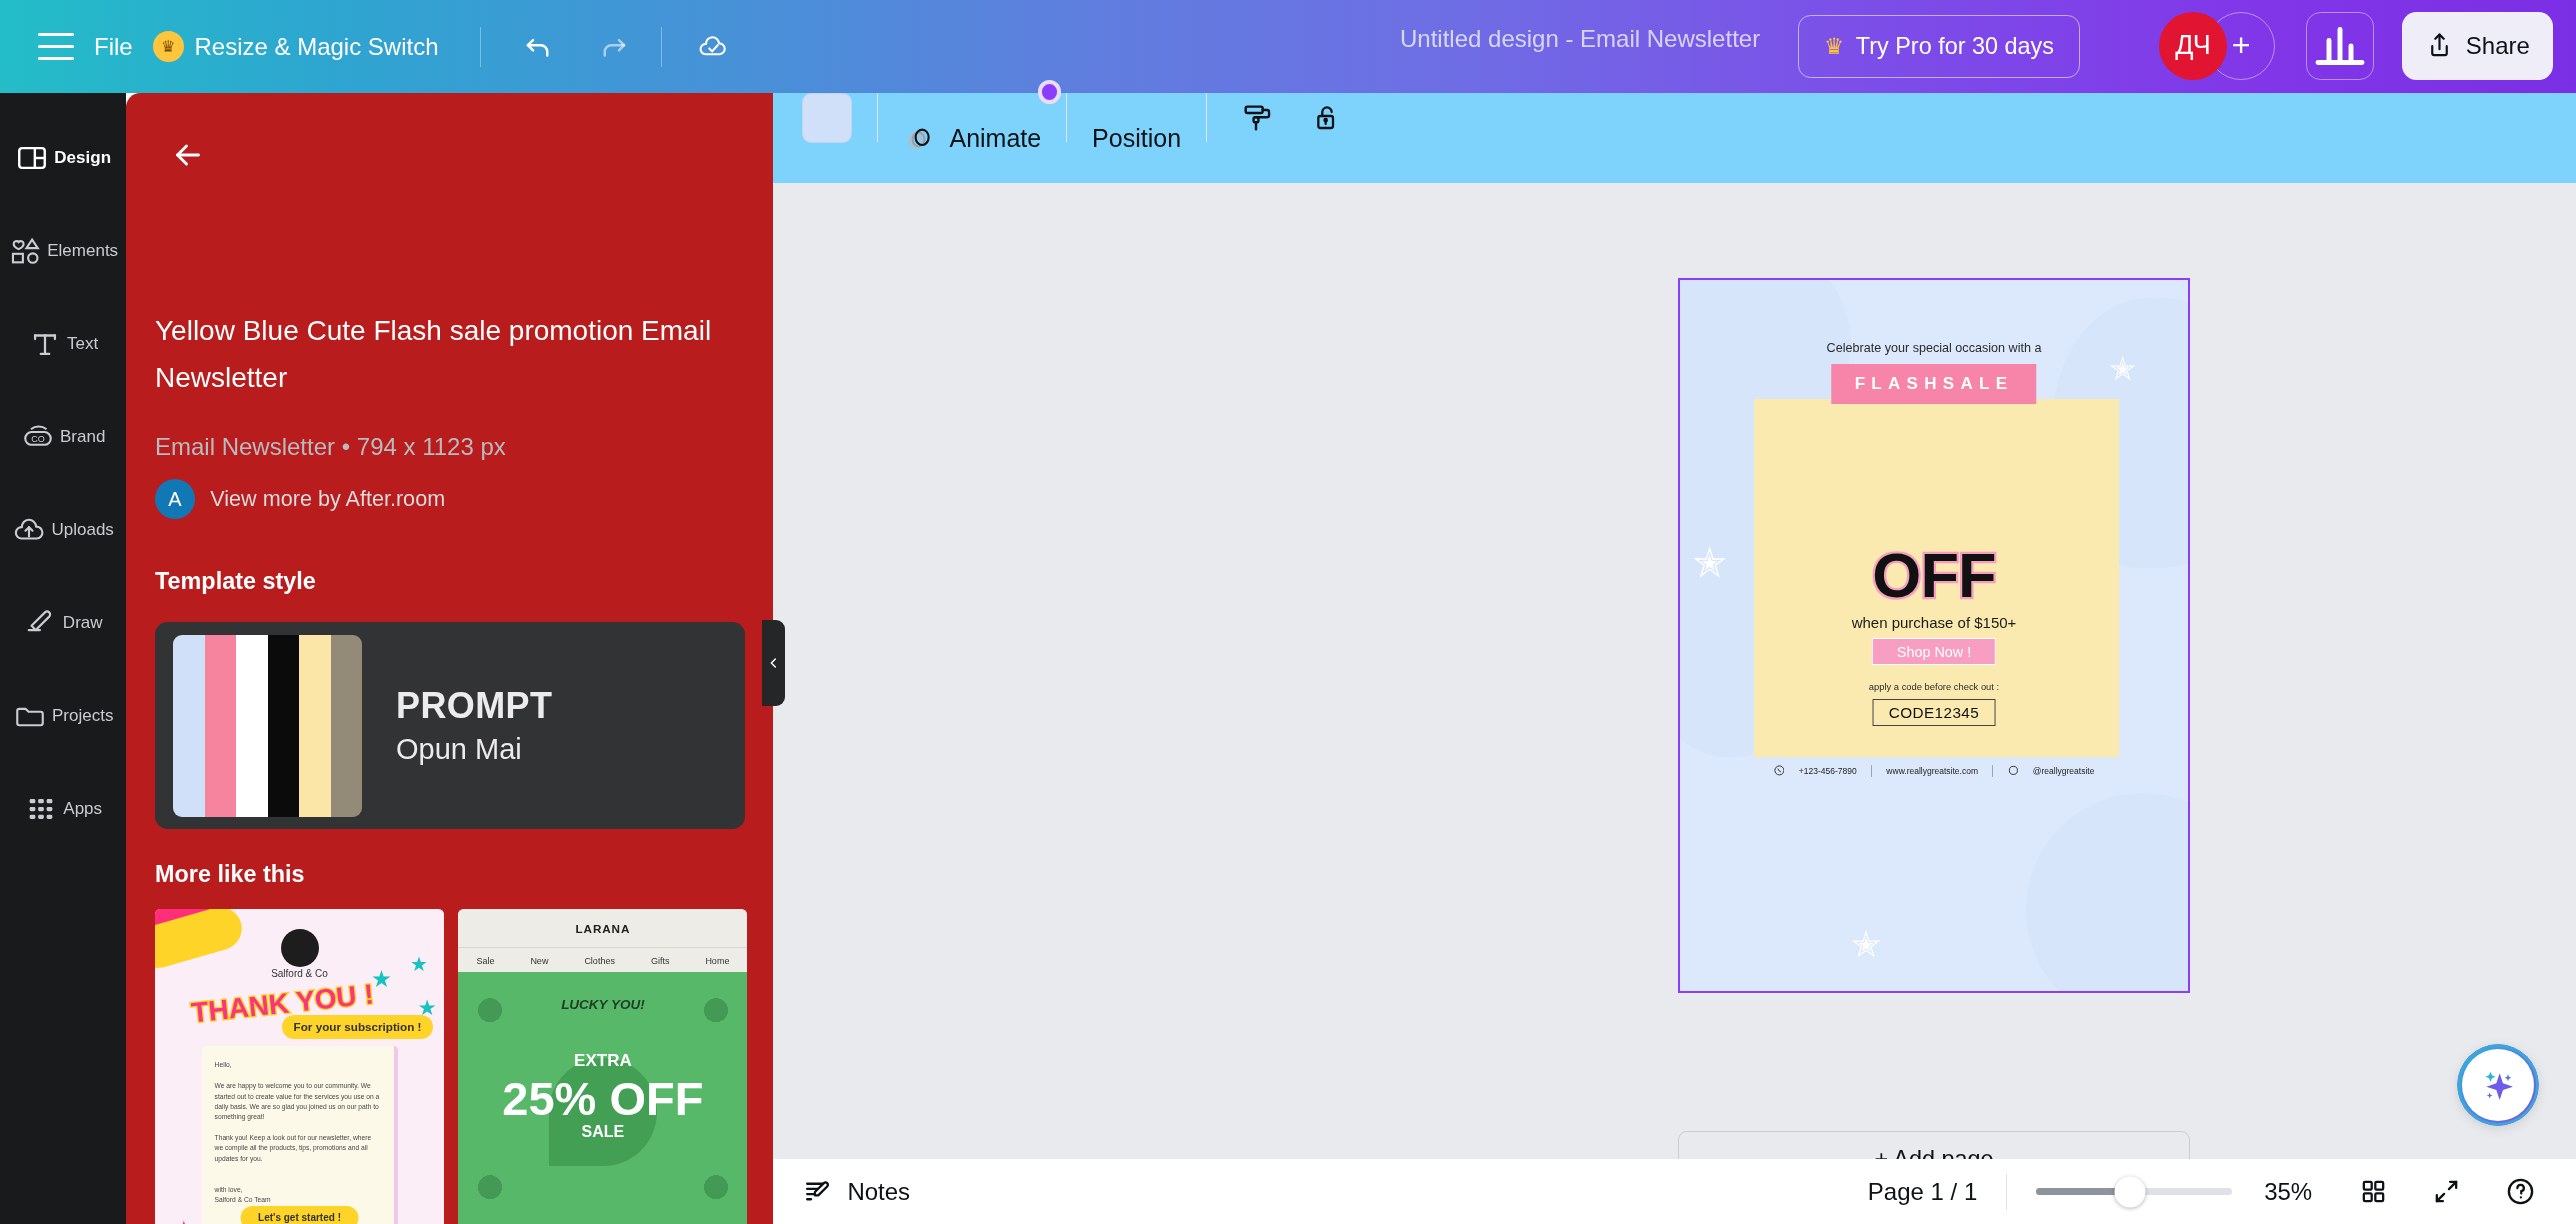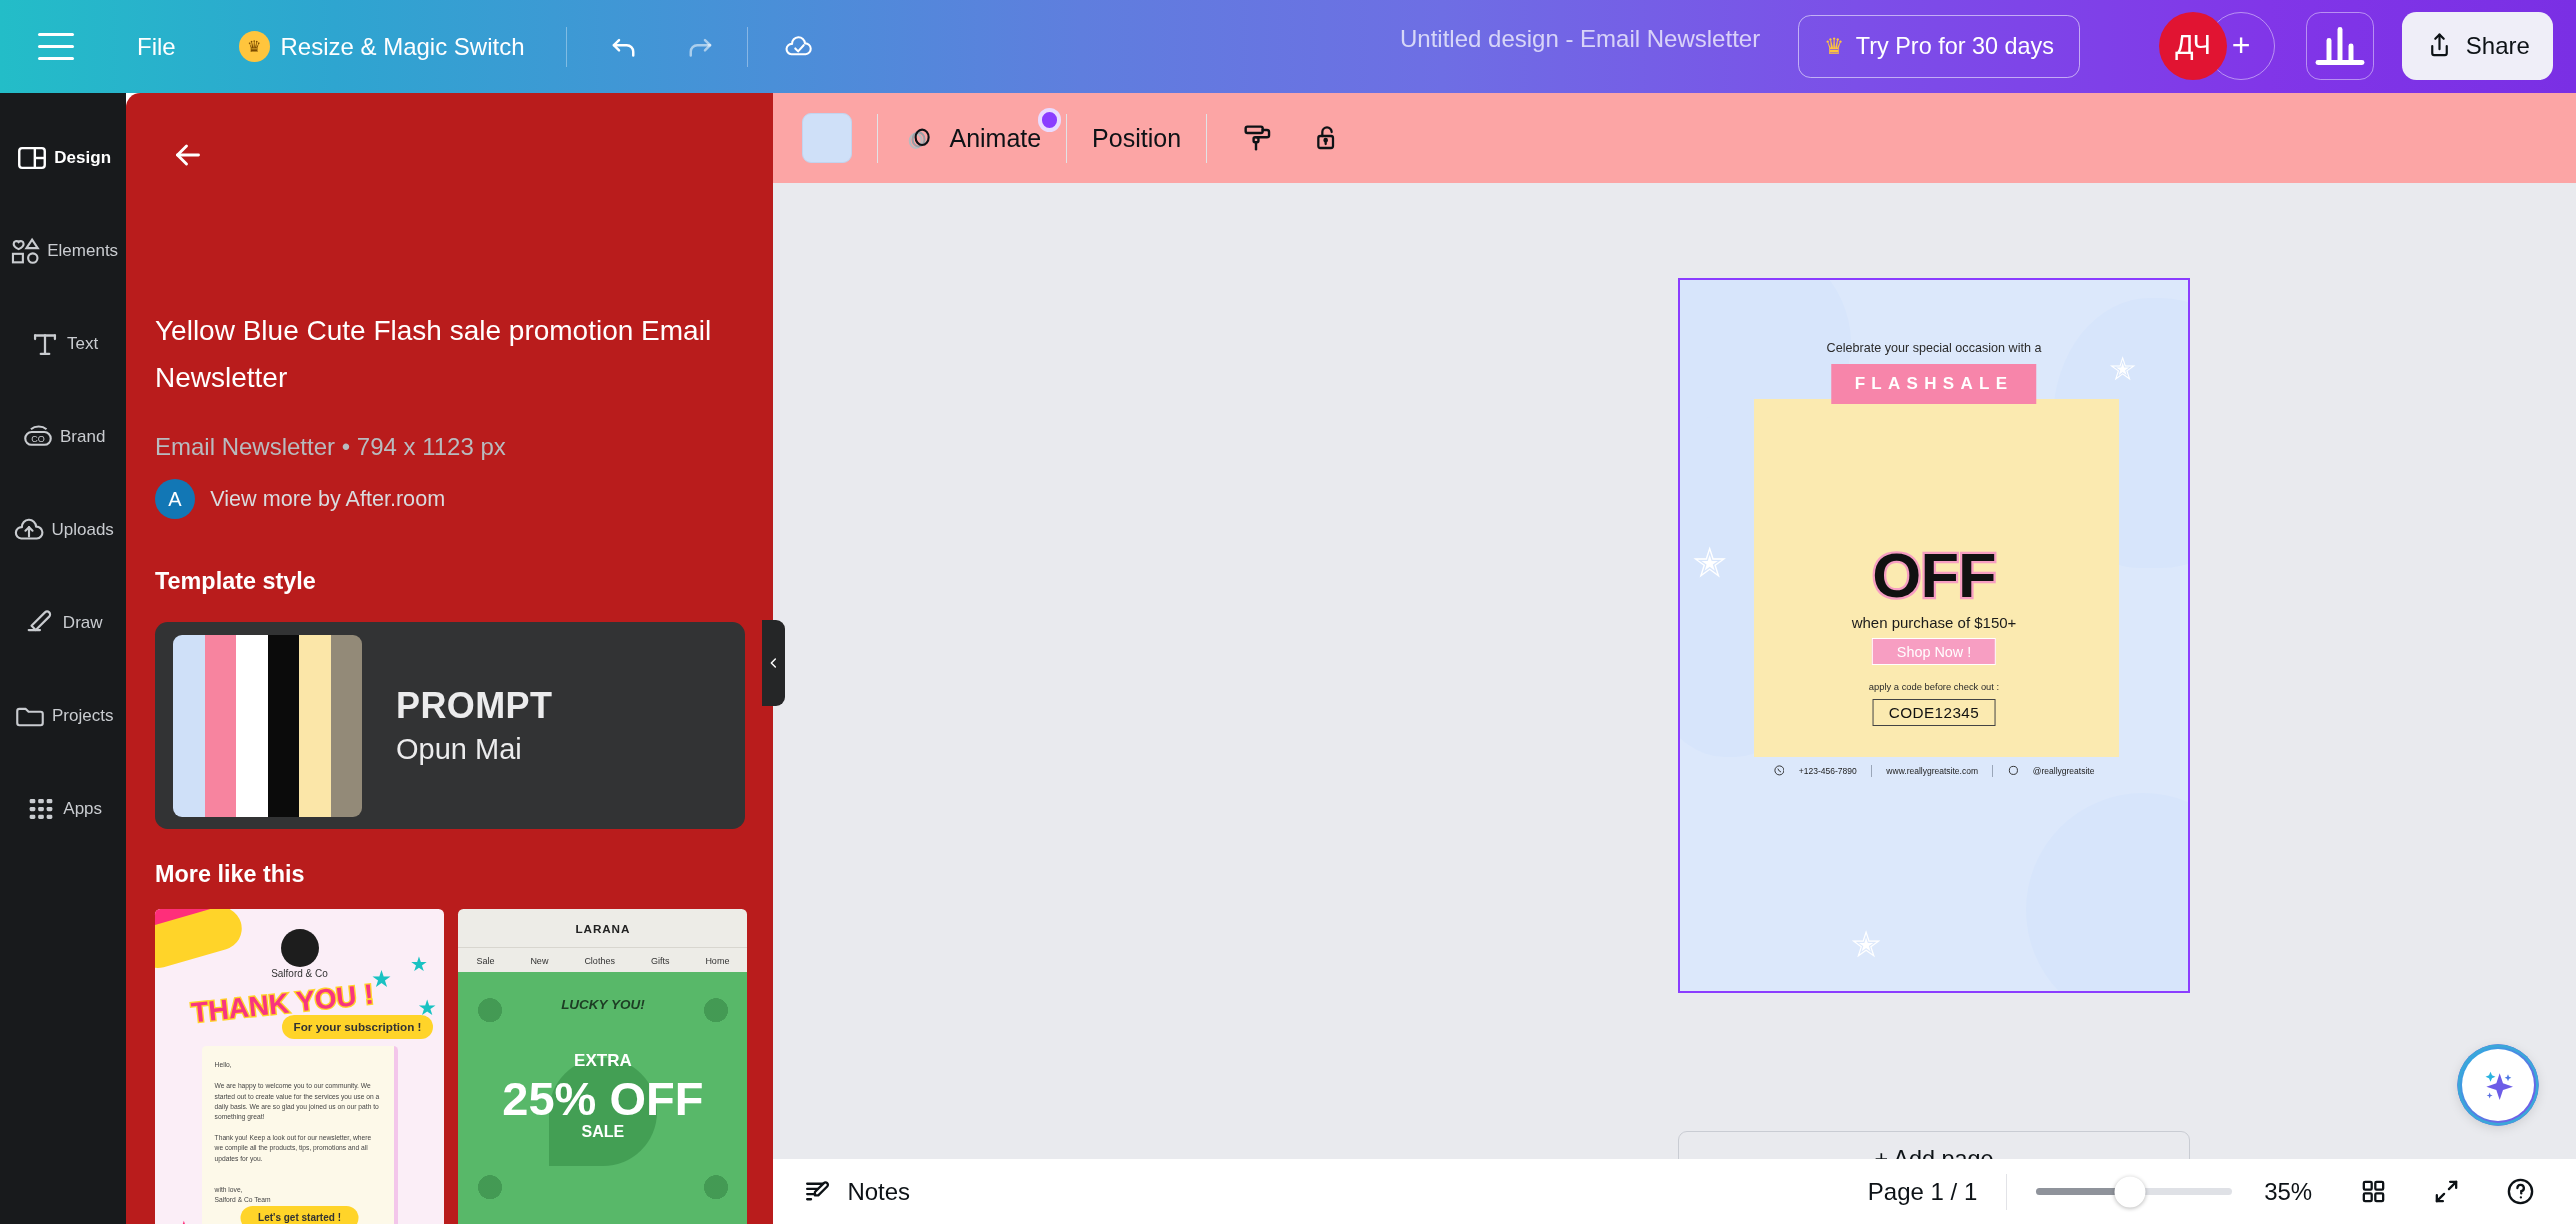--- a/index.html
+++ b/index.html
@@ -14,21 +14,21 @@
   
   .topbar {
     position: absolute; top: 0; left: 0; width: 2576px; height: 93px;
     background: linear-gradient(90deg, #23bdc8 0%, #2ea5d0 13%, #4a8fd8 30%,
                  #5f7ede 42%, #6e6ee4 56%, #7c4fe8 72%, #8136e8 88%, #7a2fe4 100%);
     display: flex; align-items: center; color: #fff;
   }
   .hamburger { width: 36px; height: 27px; margin-left: 38px; display: flex;
     flex-direction: column; justify-content: space-between; cursor: pointer; }
   .hamburger span { display: block; height: 2.7px; background: #fff; border-radius: 1.8px; }
-  .tb-item { font-size: 24px; color: #fff; margin-left: 63px; cursor: pointer;
+  .tb-item { font-size: 24px; color: #fff; margin-left: 20px; cursor: pointer;
     white-space: nowrap; display: flex; align-items: center; gap: 10.8px; }
   .crown-badge { width: 31px; height: 31px; border-radius: 50%; background: #ffc53d;
     display: inline-flex; align-items: center; justify-content: center;
     font-size: 16px; color: #7a4b00; }
   .tb-sep { width: 0.9px; height: 40px; background: rgba(255,255,255,.35); margin-left: 41px; }
   .icon-btn { width: 50px; height: 50px; display: flex; align-items: center;
     justify-content: center; cursor: pointer; }
   .icon-btn svg { width: 31px; height: 31px; }
   .doc-title { position: absolute; left: 1400px; top: 25px; font-size: 24px;
     color: rgba(255,255,255,.72); white-space: nowrap; }
@@ -129,21 +129,21 @@
   .clover { position: absolute; width: 38px; height: 38px; opacity: .5; }
 
   .panel-collapse { position: absolute; left: 762px; top: 620px; width: 23.4px; height: 86px;
     background: #252627; border-radius: 0 9px 9px 0; display: flex;
     align-items: center; justify-content: center; cursor: pointer; z-index: 6; }
 
   
   .editor { position: absolute; top: 93px; left: 773px; right: 0; bottom: 0;
     background: #e9eaee; }
   .etoolbar { position: absolute; top: 0; left: 0; right: 0; height: 90px;
-    background: #fca5a5; display: flex; align-items: center; padding-left: 29px; }
+    background: #7dd3fc; display: flex; padding-left: 29px; }
   .color-chip { width: 50px; height: 50px; border-radius: 9px; background: #cfe0f8;
     border: 0.9px solid #c2d4ef; cursor: pointer; }
   .et-sep { width: 0.9px; height: 49px; background: #e2e3e7; margin: 0 25px; }
   .et-btn { display: flex; align-items: center; gap: 12.6px; font-size: 25px;
     color: #0d1216; cursor: pointer; position: relative; white-space: nowrap; }
   .dot-badge { position: absolute; right: -20px; top: -12.6px; width: 23.4px; height: 23.4px;
     border-radius: 50%; background: #8b3dff; border: 4.5px solid #eadcff; }
   .et-ico { width: 50px; height: 50px; display: flex; align-items: center;
     justify-content: center; cursor: pointer; }
 

